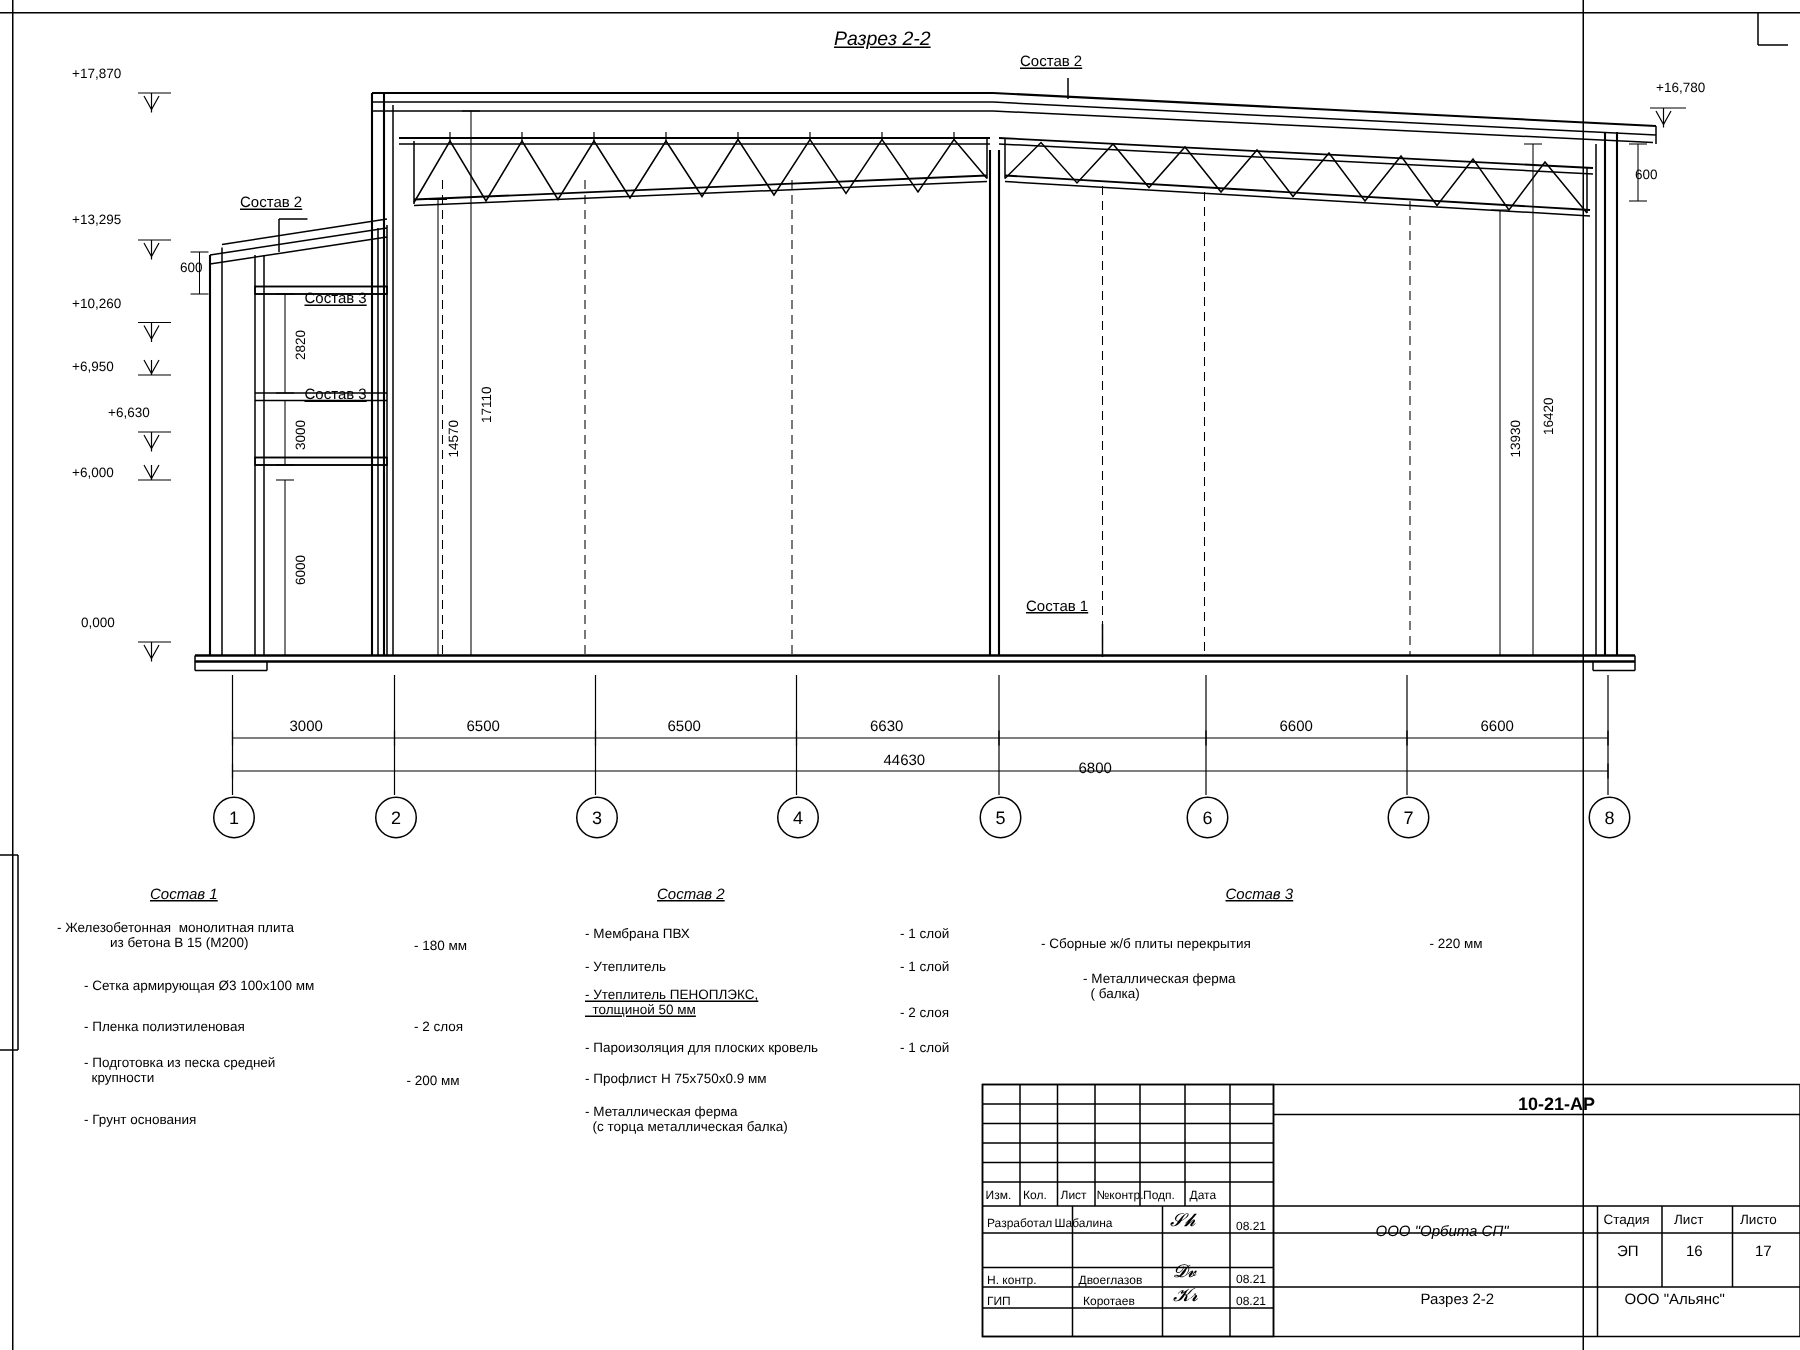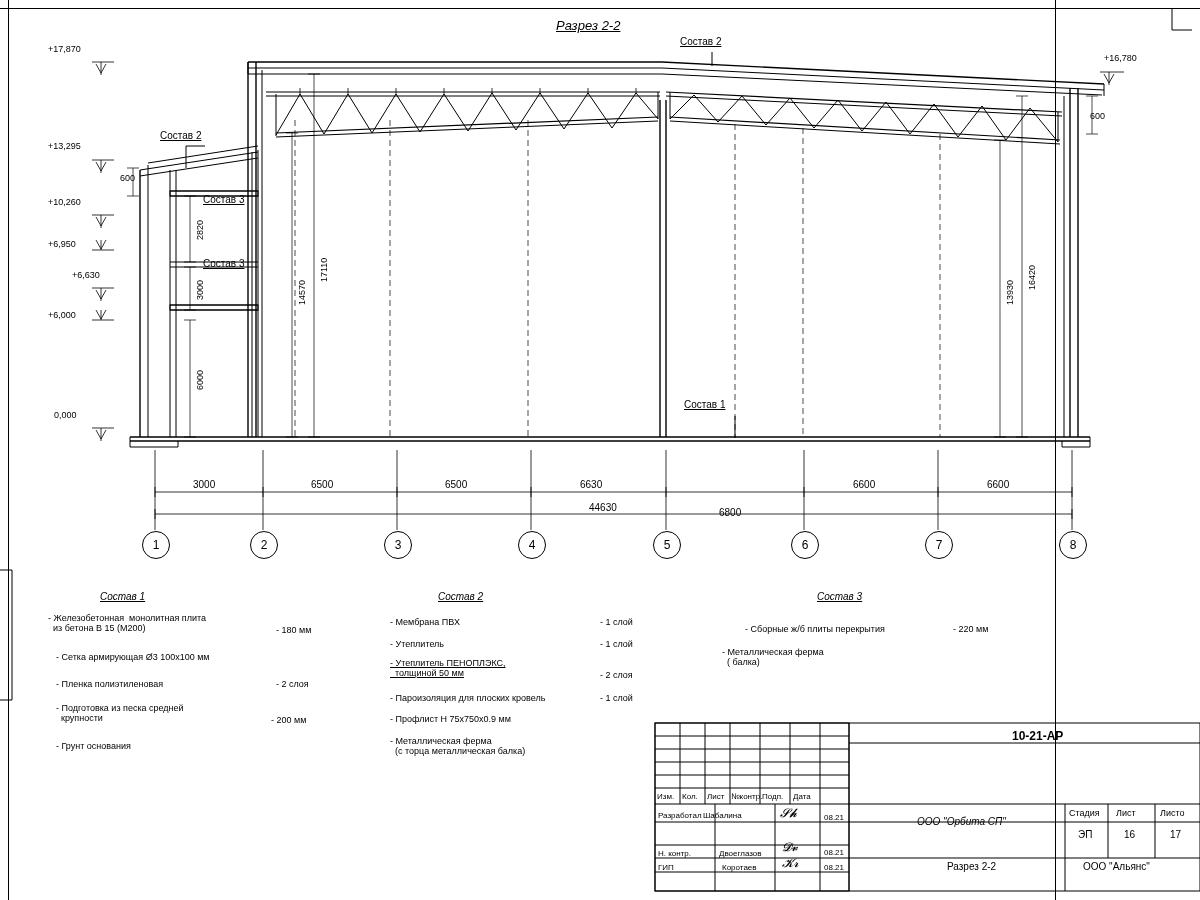--- a/index.html
+++ b/index.html
@@ -284,21 +284,21 @@
   <div class="grid-circle" style="left:142px;top:531px;">1</div>
   <div class="grid-circle" style="left:250px;top:531px;">2</div>
   <div class="grid-circle" style="left:384px;top:531px;">3</div>
   <div class="grid-circle" style="left:518px;top:531px;">4</div>
   <div class="grid-circle" style="left:653px;top:531px;">5</div>
   <div class="grid-circle" style="left:791px;top:531px;">6</div>
   <div class="grid-circle" style="left:925px;top:531px;">7</div>
   <div class="grid-circle" style="left:1059px;top:531px;">8</div>
 
   <div class="legend-title" style="left:100px;top:591px;position:absolute;">Состав 1</div>
-  <div class="li" style="left:48px;top:613px;">- Железобетонная  монолитная плита
+  <div class="li" style="left:38px;top:613px;text-align:center;">- Железобетонная  монолитная плита
   из бетона В 15 (М200)</div>
   <div class="li" style="left:276px;top:625px;">- 180 мм</div>
   <div class="li" style="left:56px;top:652px;">- Сетка армирующая Ø3 100х100 мм</div>
   <div class="li" style="left:56px;top:679px;">- Пленка полиэтиленовая</div>
   <div class="li" style="left:276px;top:679px;">- 2 слоя</div>
   <div class="li" style="left:56px;top:703px;">- Подготовка из песка средней
   крупности</div>
   <div class="li" style="left:271px;top:715px;">- 200 мм</div>
   <div class="li" style="left:56px;top:741px;">- Грунт основания</div>
 
@@ -310,21 +310,21 @@
   <div class="li" style="left:390px;top:658px;text-decoration:underline;">- Утеплитель ПЕНОПЛЭКС,
   толщиной 50 мм</div>
   <div class="li" style="left:600px;top:670px;">- 2 слоя</div>
   <div class="li" style="left:390px;top:693px;">- Пароизоляция для плоских кровель</div>
   <div class="li" style="left:600px;top:693px;">- 1 слой</div>
   <div class="li" style="left:390px;top:714px;">- Профлист Н 75х750х0.9 мм</div>
   <div class="li" style="left:390px;top:736px;">- Металлическая ферма
   (с торца металлическая балка)</div>
 
   <div class="legend-title" style="left:817px;top:591px;position:absolute;">Состав 3</div>
-  <div class="li" style="left:745px;top:624px;">- Сборные ж/б плиты перекрытия</div>
+  <div class="li" style="left:694px;top:624px;">- Сборные ж/б плиты перекрытия</div>
   <div class="li" style="left:953px;top:624px;">- 220 мм</div>
   <div class="li" style="left:722px;top:647px;">- Металлическая ферма
   ( балка)</div>
 
   <svg width="1200" height="900" style="pointer-events:none;">
     <g stroke="#000" fill="none" stroke-width="1">
 
       <rect x="655" y="723" width="545" height="168"></rect>
 
       <rect x="655" y="723" width="194" height="168"></rect>

